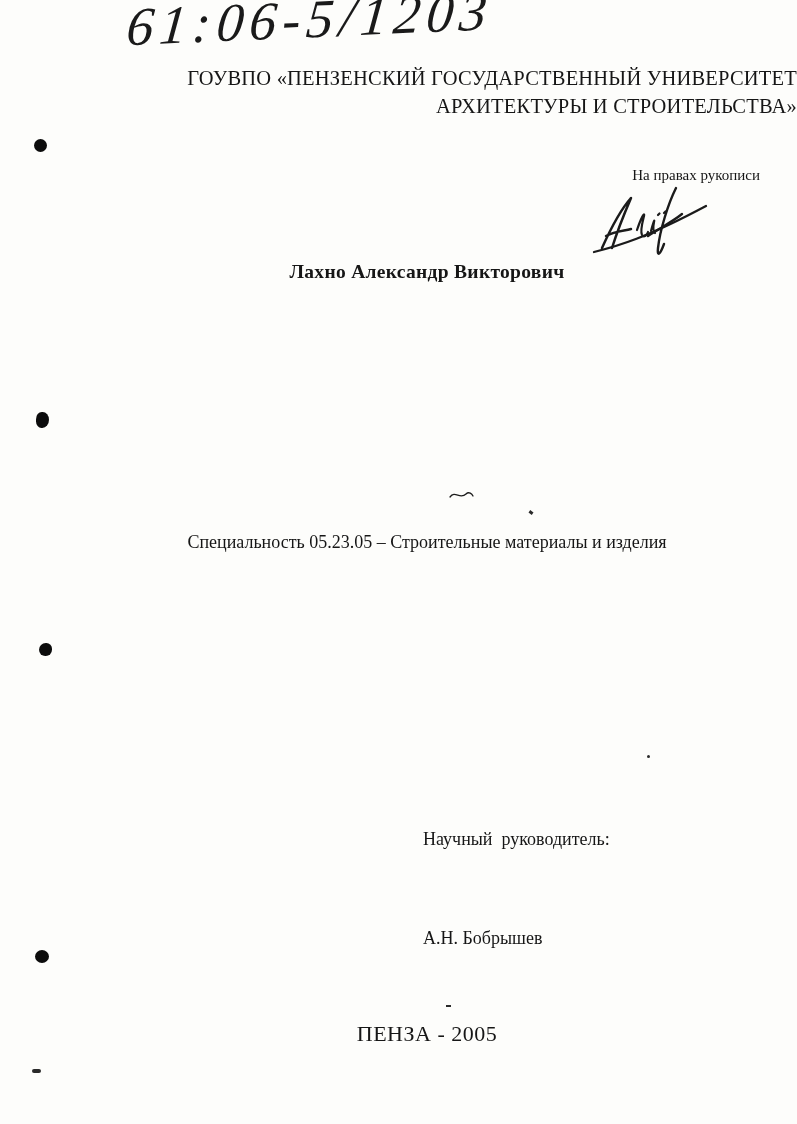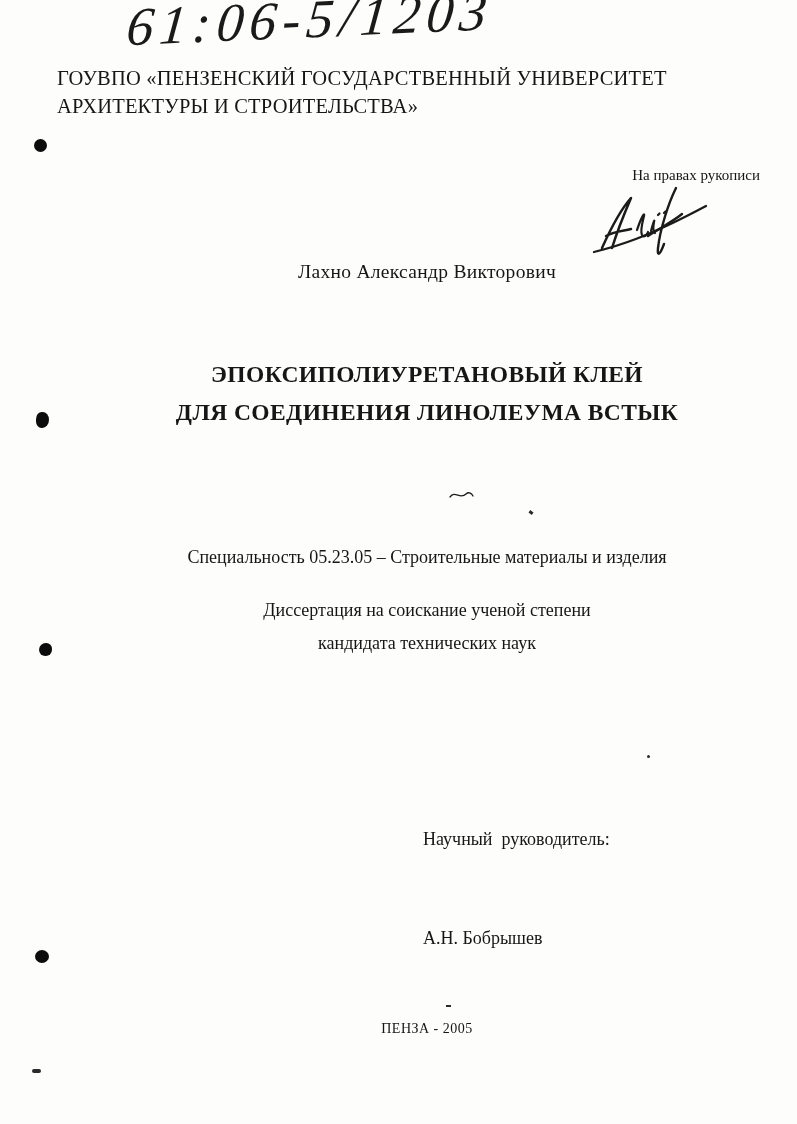--- a/index.html
+++ b/index.html
@@ -23,58 +23,57 @@
     letter-spacing: 6px;
     white-space: nowrap;
     transform: rotate(-2.5deg) skewX(-8deg);
     transform-origin: left top;
     color: #1a1a1a;
   }
   .header {
     position: absolute;
     left: 57px; right: 0;
     top: 64px;
-    text-align: left;
+    text-align: right;
     font-size: 20.5px;
     line-height: 28px;
     letter-spacing: 0.2px;
   }
   .manuscript {
     position: absolute;
     right: 37px;
     top: 167px;
     font-size: 15px;
   }
   .signature { position: absolute; left: 590px; top: 186px; }
   .author {
     position: absolute;
     left: 57px; right: 0;
     top: 261px;
     text-align: center;
-    font-weight: normal;
+    font-weight: bold;
     font-size: 19.5px;
     letter-spacing: 0.3px;
   }
   .title {
     position: absolute;
     left: 57px; right: 0;
     top: 355px;
     text-align: center;
     font-weight: bold;
     font-size: 23.5px;
     line-height: 38px;
     letter-spacing: 0.4px;
   }
   .specialty {
     position: absolute;
     left: 57px; right: 0;
     top: 532px;
     text-align: center;
     font-size: 18px;
-    margin-top: 15px;
   }
   .degree {
     position: absolute;
     left: 57px; right: 0;
     top: 594px;
     text-align: center;
     font-size: 18px;
     line-height: 33px;
   }
   .supervisor {
@@ -83,21 +82,21 @@
     top: 757px;
     font-size: 18px;
     line-height: 33px;
     white-space: pre;
   }
   .footer {
     position: absolute;
     left: 57px; right: 0;
     top: 1021px;
     text-align: center;
-    font-size: 14px;
+    font-size: 22px;
     letter-spacing: 0.5px;
   }
   
   .hole { position: absolute; background: #0c0c0c; border-radius: 50%; }
   .hole.h1 { left: 34px; top: 139px; width: 13px; height: 13px; }
   .hole.h2 { left: 36px; top: 412px; width: 13px; height: 16px; border-radius: 48% 52% 55% 45%; }
   .hole.h3 { left: 39px; top: 643px; width: 13px; height: 13px; border-radius: 55% 45% 50% 50%; }
   .hole.h4 { left: 35px; top: 950px; width: 14px; height: 13px; }
   .speck { position: absolute; background: #2a2a2a; }
   .speck.s1 { left: 529px; top: 511px; width: 4px; height: 3px; transform: rotate(35deg); }
@@ -124,35 +123,27 @@
   <svg class="signature" width="124" height="74" viewBox="0 0 124 74">
     <path d="M4,66 C28,60 56,52 116,20" stroke-width="2.3"></path>
     <path d="M12,62 C21,42 32,22 41,12 C35,26 27,46 22,62 M16,50 C25,45 33,45 41,43" stroke-width="2.5"></path>
     <path d="M47,44 C51,32 55,25 54,30 C52,38 50,45 52,49 C54,52 57,49 58,46 M61,45 C63,37 65,32 64,36 C63,41 63,45 65,47" stroke-width="2.2"></path>
     <path d="M68,29 l1.5,-1.5 M74,27 l1.5,-1.5" stroke-width="2.2"></path>
     <path d="M86,2 C78,18 70,44 68,62 C67,71 70,69 74,58 M58,50 C70,42 82,36 92,28" stroke-width="2.4"></path>
   </svg>
 
   <div class="author">Лахно Александр Викторович</div>
 
-  <div class="title">
-    <div>ЭПОКСИПОЛИУРЕТАНОВЫЙ КЛЕЙ</div>
-    <div>ДЛЯ СОЕДИНЕНИЯ ЛИНОЛЕУМА ВСТЫК</div>
-  </div>
 
   <svg class="squiggle" width="28" height="16" viewBox="0 0 28 16">
     <path d="M2,9 C7,2 12,12 18,6 C21,3 24,6 25,8" stroke-width="1.3"></path>
   </svg>
 
   <div class="specialty">Специальность 05.23.05 – Строительные материалы и изделия</div>
 
-  <div class="degree">
-    <div>Диссертация на соискание ученой степени</div>
-    <div>кандидата технических наук</div>
-  </div>
 
   <div class="supervisor">
     <div>Научный  руководитель:</div>
     <div>А.Н. Бобрышев</div>
   </div>
 
   <div class="footer">ПЕНЗА - 2005</div>
 
   <div class="hole h1"></div>
   <div class="hole h2"></div>

